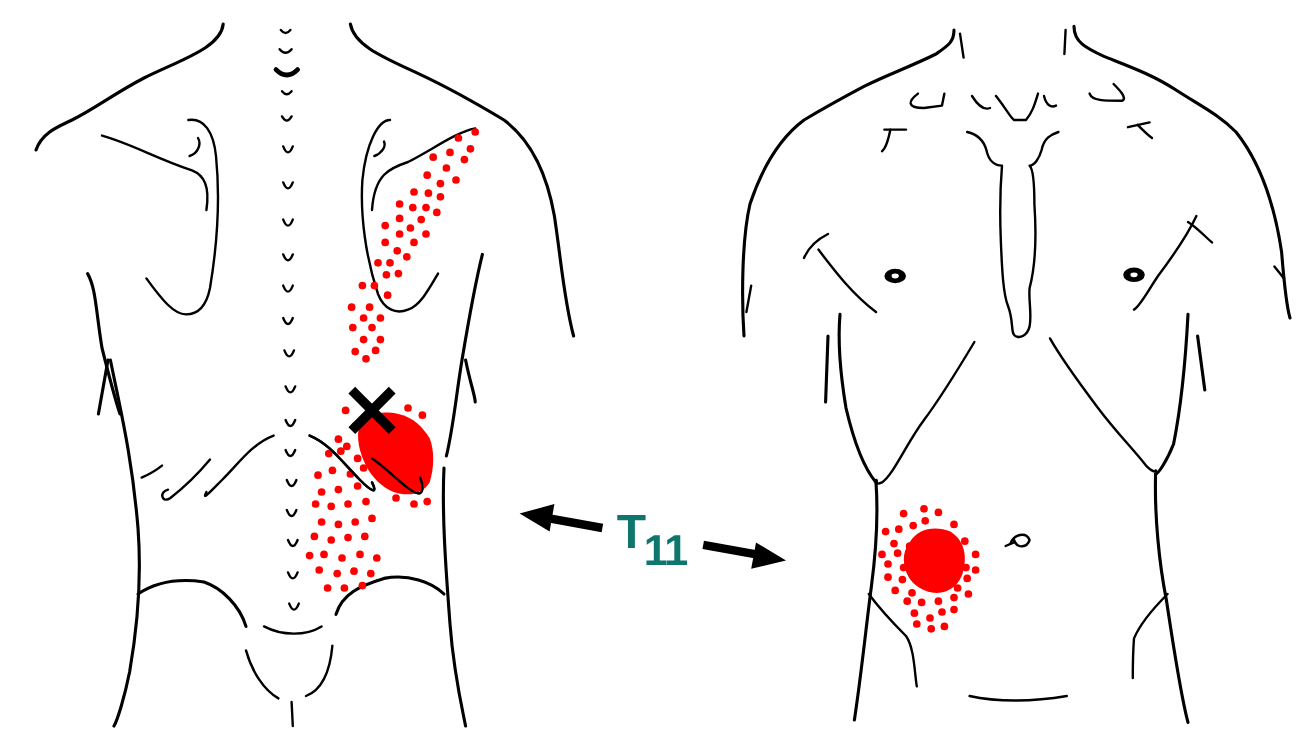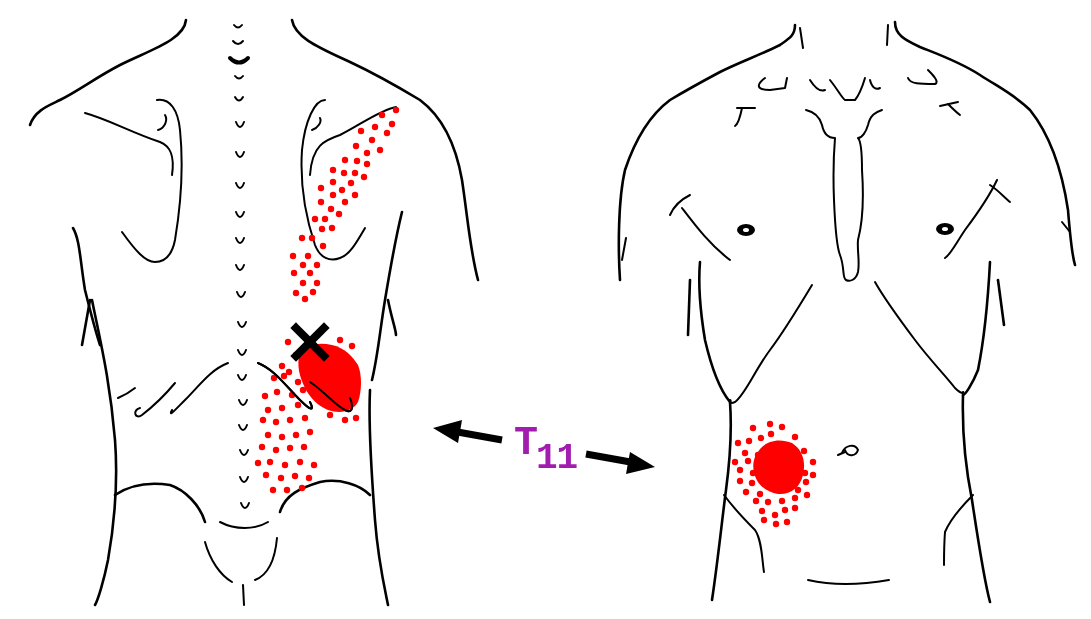--- a/index.html
+++ b/index.html
@@ -1,22 +1,22 @@
 <!DOCTYPE html>
 <html><head>
 <meta charset="utf-8">
 <style>
   html, body { margin: 0; padding: 0; background: #ffffff; }
   body { width: 1091px; height: 619px; position: relative; overflow: hidden;
          font-family: "Liberation Sans", sans-serif; }
   svg { position: absolute; left: 0; top: 0; }
   .outline { fill: none; stroke: #000; stroke-width: 2.6; stroke-linecap: round; stroke-linejoin: round; }
   .thin { fill: none; stroke: #000; stroke-width: 2; stroke-linecap: round; stroke-linejoin: round; }
-  .label { position: absolute; left: 514px; top: 424px; font-family: Liberation Mono, monospace;
-           font-weight: bold; color: #a21caf; line-height: 1; }
+  .label { position: absolute; left: 514px; top: 424px; font-family: Liberation Sans, sans-serif;
+           font-weight: bold; color: #0f766e; line-height: 1; }
   .label .main { font-size: 40px; }
   .label .sub { font-size: 36px; position: relative; top: 14px; margin-left: -2px; letter-spacing: -1px; }
 </style>
 </head>
 <body>
 
 <svg width="1091" height="619" viewBox="0 0 1091 619">
   <defs>
     <g id="dot">
         <circle r="3.2" fill="#ff0000"></circle>

